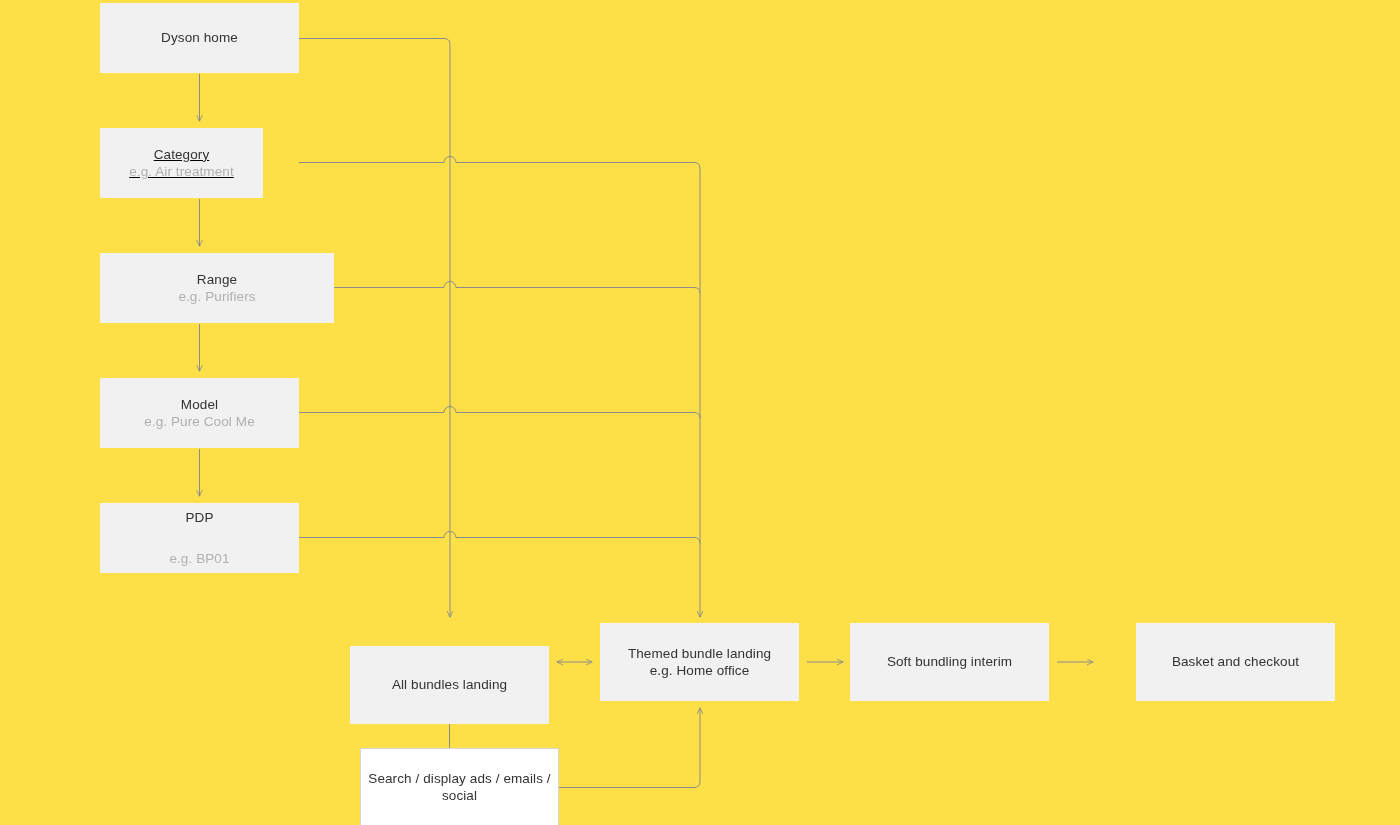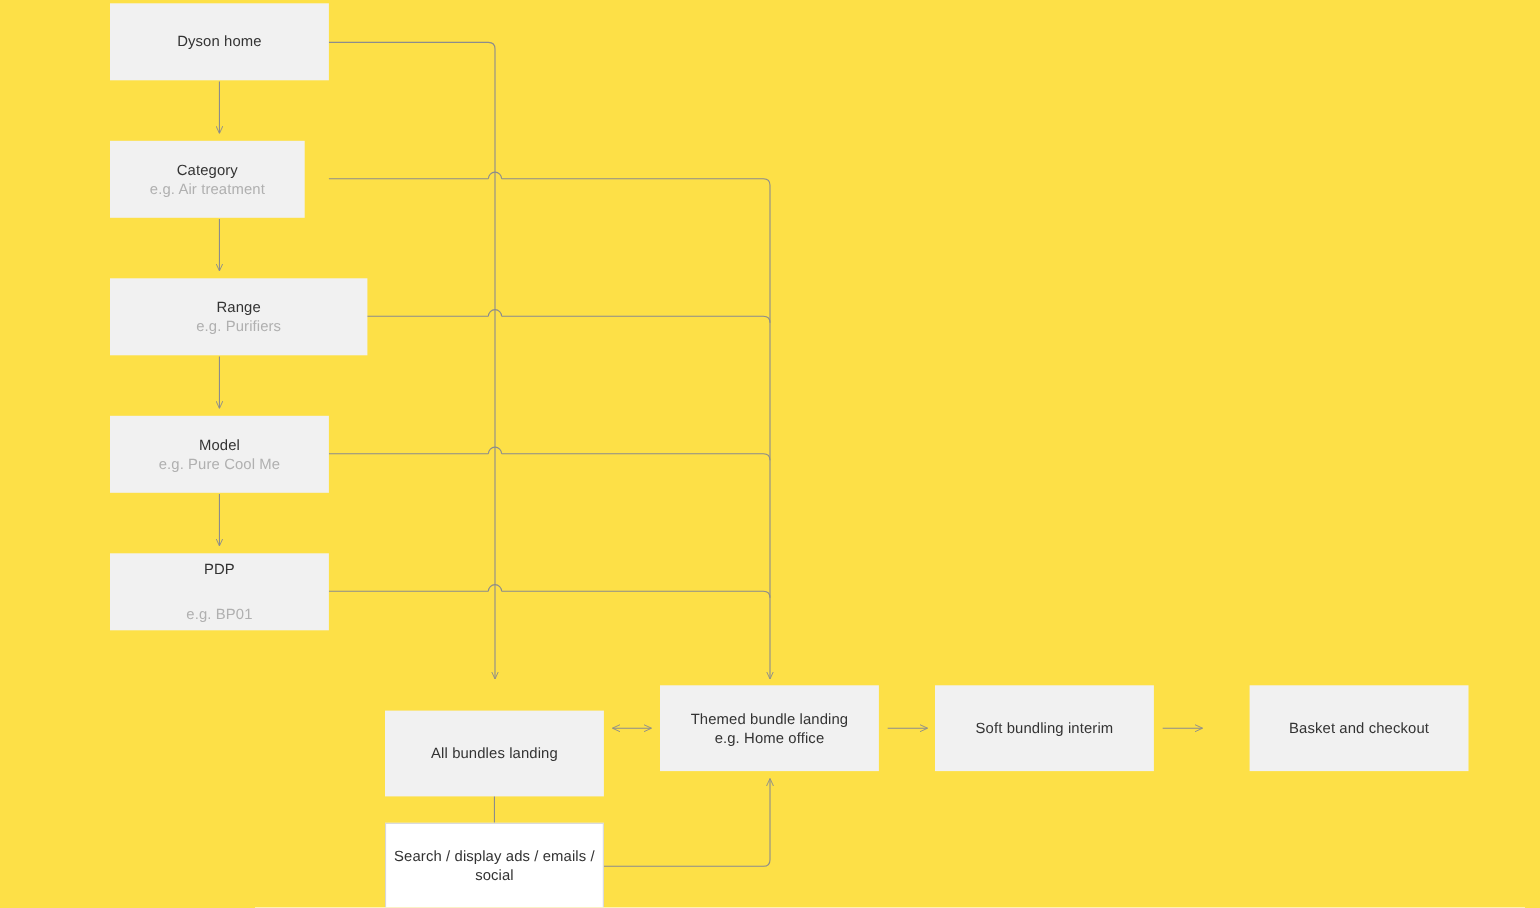--- a/index.html
+++ b/index.html
@@ -104,21 +104,21 @@
       <line x1="449.5" y1="748" x2="449.5" y2="708" marker-end="url(#arrowEnd)"></line>
 
       <path d="M 549 787.5 H 694 Q 700 787.5 700 781.5 V 708" marker-end="url(#arrowEnd)"></path>
     </g>
   </svg>
 
   <div class="node filled" style="left:100px; top:3px; width:199px; height:70px;">
     <div class="node-title">Dyson home</div>
   </div>
 
-  <div class="node filled" style="left:100px; top:128px; width:177px; height:70px;">
+  <div class="node filled" style="left:100px; top:128px; width:163px; height:70px;text-decoration:underline;">
     <div class="node-title">Category</div>
     <div class="node-sub">e.g. Air treatment</div>
   </div>
 
   <div class="node filled" style="left:100px; top:253px; width:234px; height:70px;">
     <div class="node-title">Range</div>
     <div class="node-sub">e.g. Purifiers</div>
   </div>
 
   <div class="node filled" style="left:100px; top:378px; width:199px; height:70px;">
@@ -141,18 +141,18 @@
   </div>
 
   <div class="node filled" style="left:850px; top:623px; width:199px; height:78px;">
     <div class="node-title">Soft bundling interim</div>
   </div>
 
   <div class="node filled" style="left:1100px; top:623px; width:199px; height:78px;margin-left:36px;">
     <div class="node-title">Basket and checkout</div>
   </div>
 
-  <div class="node outlined" style="left:350px; top:748px; width:199px; height:78px;">
+  <div class="node outlined" style="left:360px; top:748px; width:199px; height:78px;">
     <div class="node-title">Search / display ads / emails /</div>
     <div class="node-line2">social</div>
   </div>
 
 </div>
 
 </body></html>

